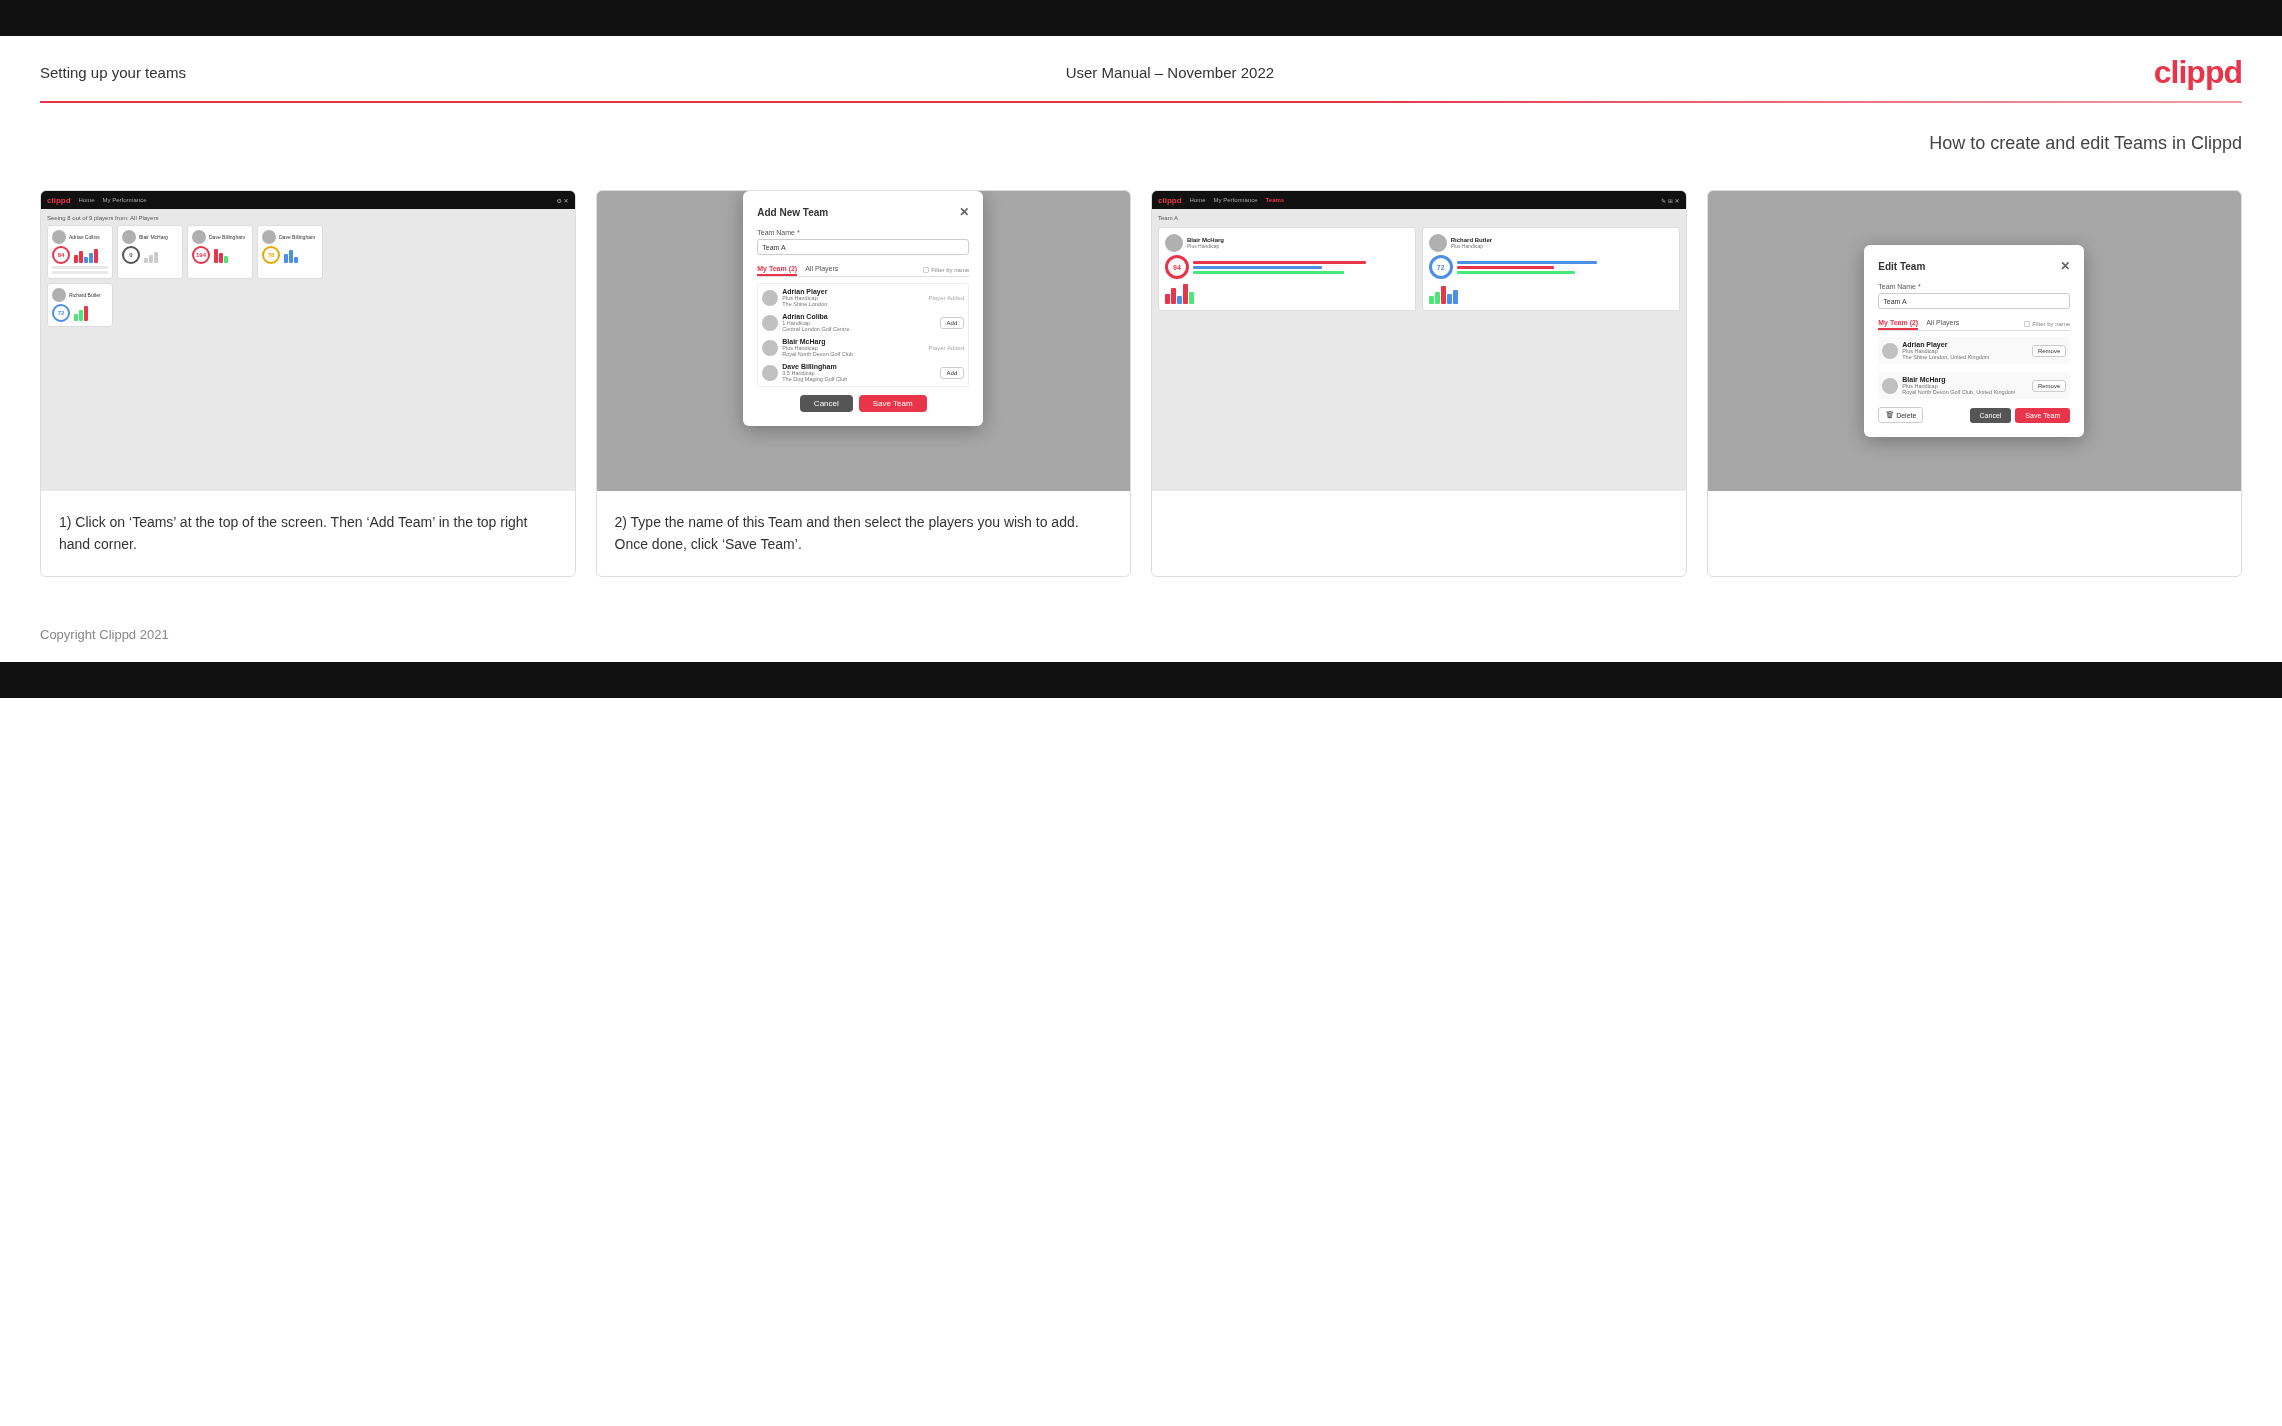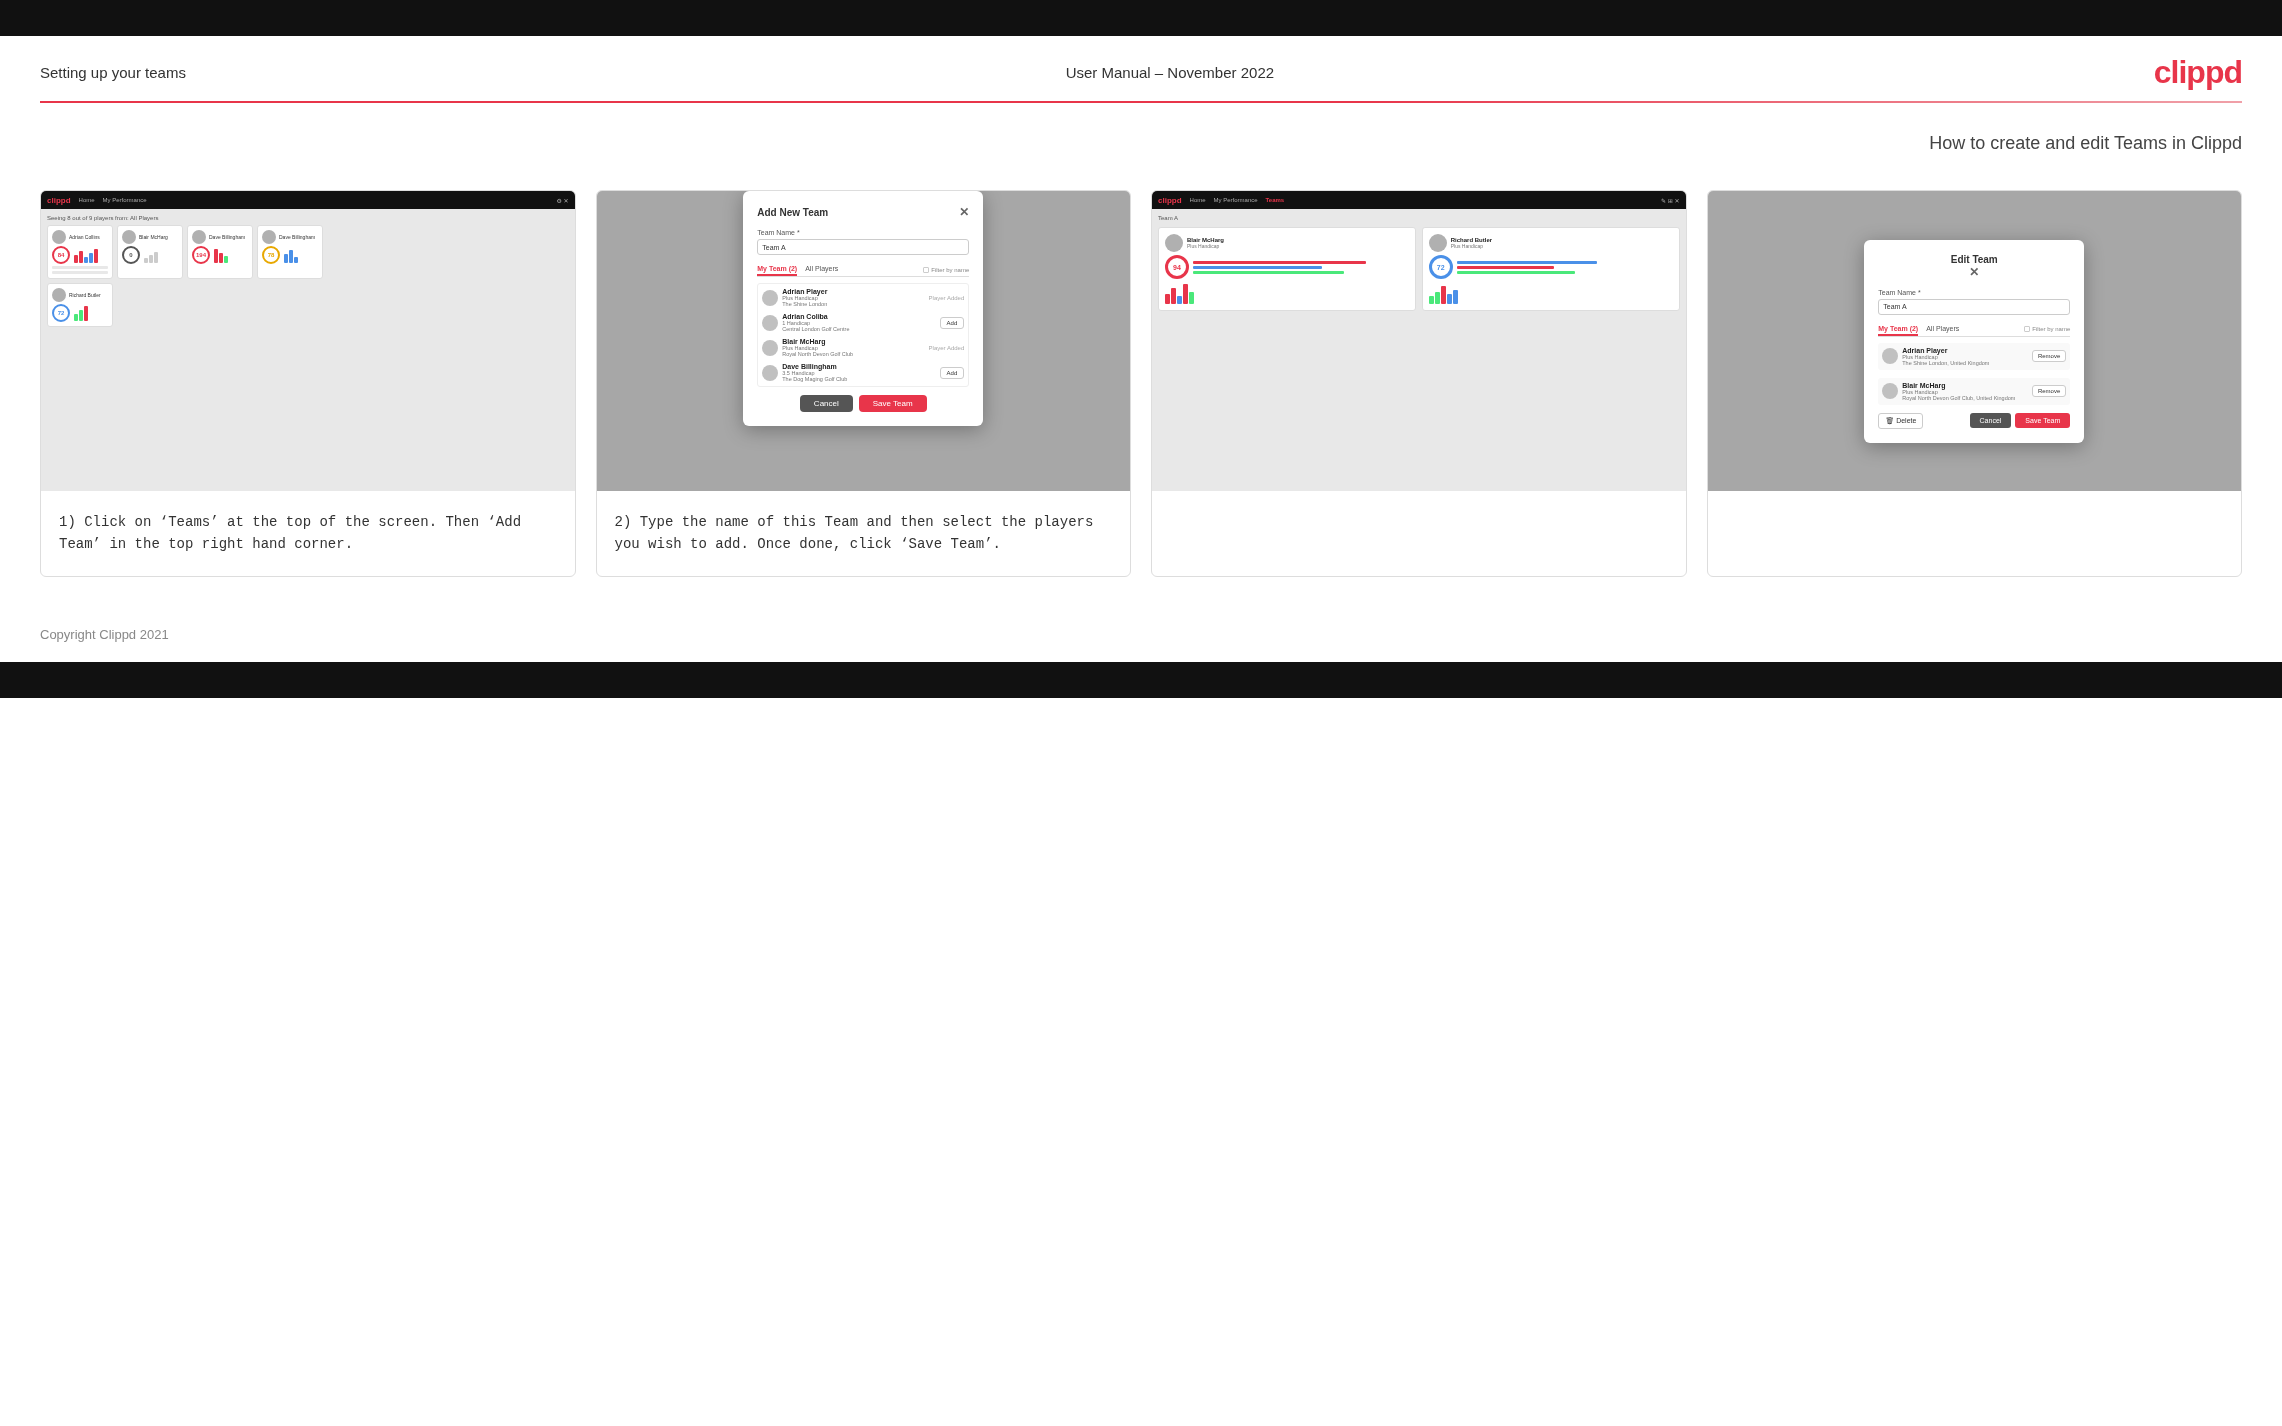--- a/index.html
+++ b/index.html
@@ -96,21 +96,20 @@
       justify-content: center;
     }
 
     
     .card-text {
       padding: 20px 18px;
       font-size: 14px;
       line-height: 1.6;
       color: #333;
       flex: 1;
-      font-family: Liberation Mono, monospace;
     }
 
     
     .footer {
       padding: 10px 40px 20px 40px;
       font-size: 13px;
       color: #888;
     }
 
     
@@ -291,21 +290,20 @@
       box-shadow: 0 4px 20px rgba(0,0,0,0.3);
     }
 
     .mock4-dialog-header {
       display: flex;
       justify-content: space-between;
       align-items: center;
       margin-bottom: 10px;
       font-size: 10px;
       font-weight: bold;
-      flex-direction: column;
     }
 
     .mock4-close {
       color: #666;
       font-size: 12px;
     }
 
     .mock4-label {
       font-size: 7px;
       color: #555;

